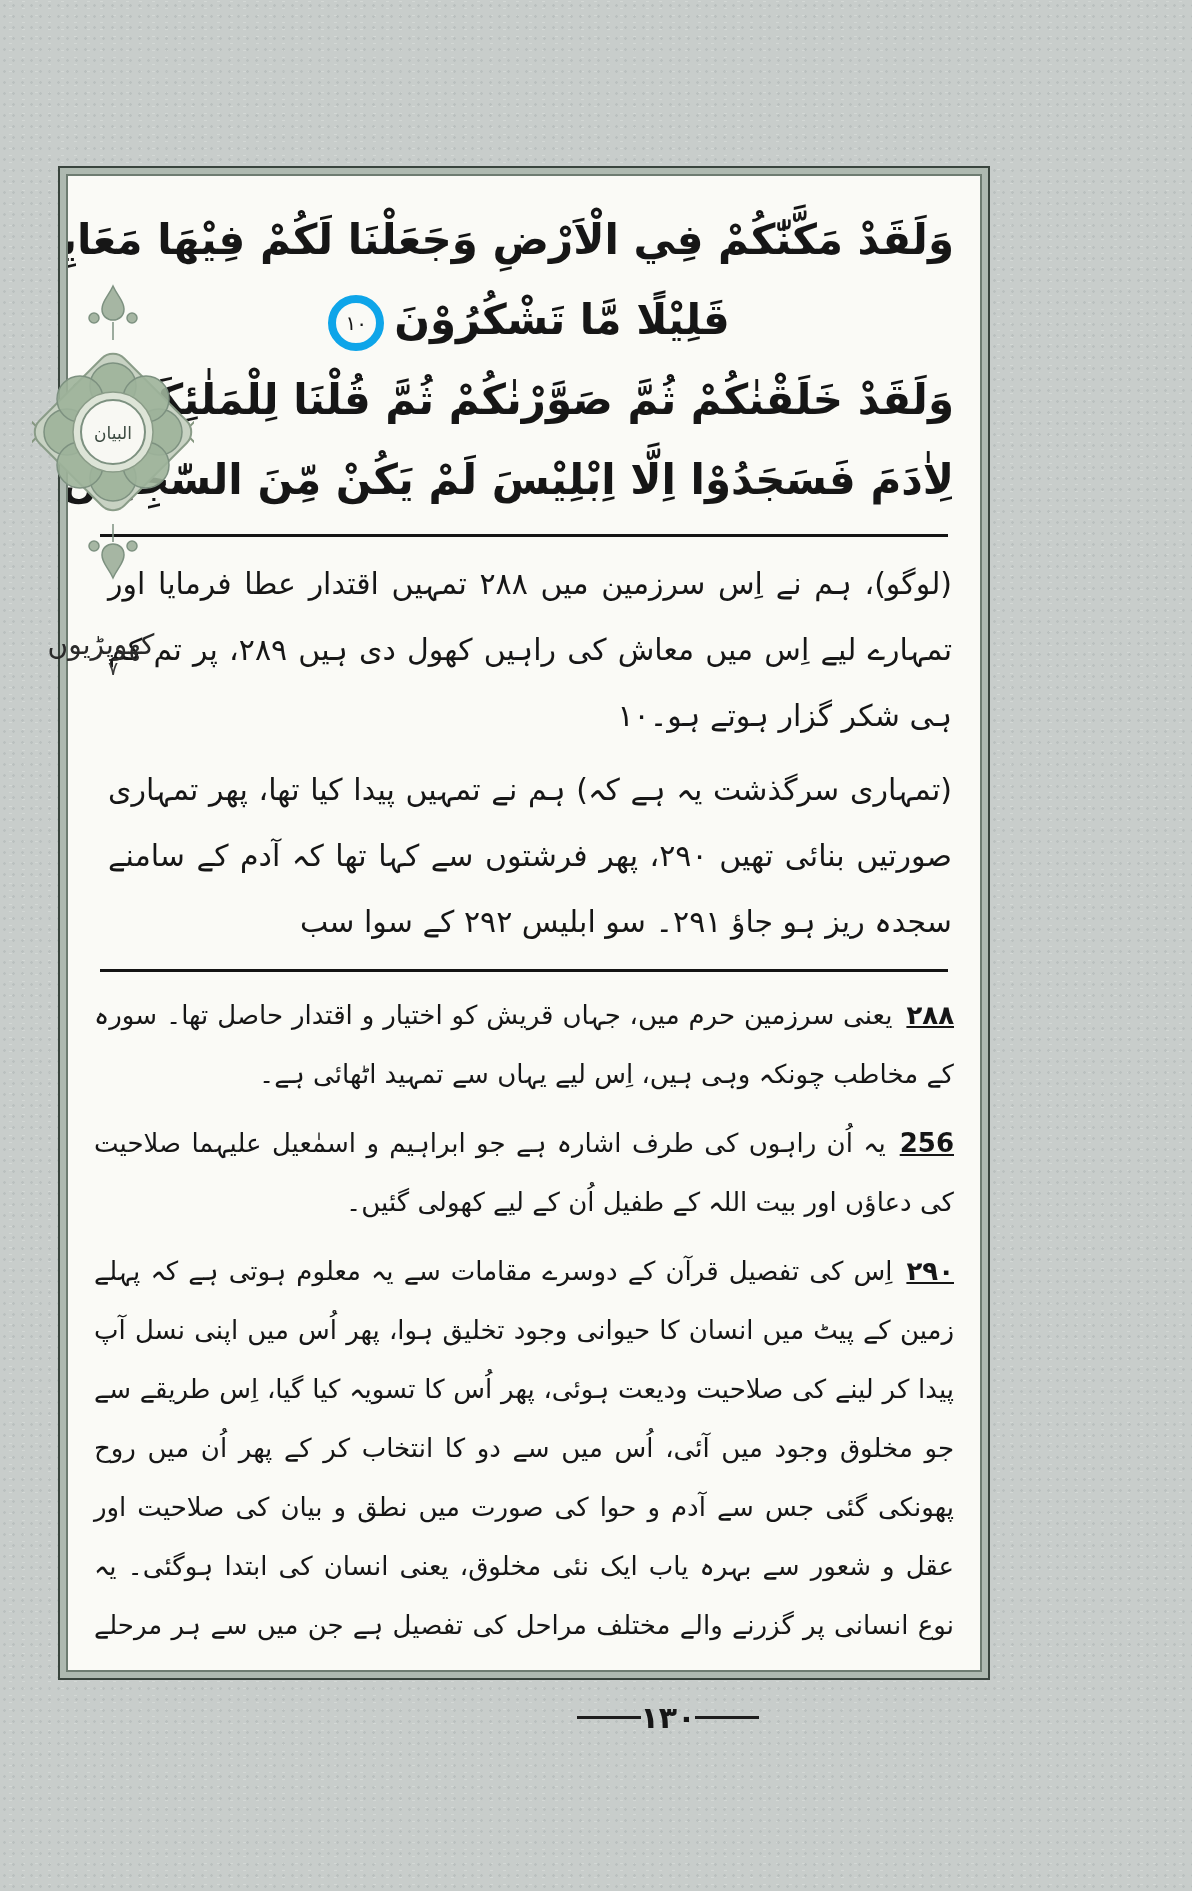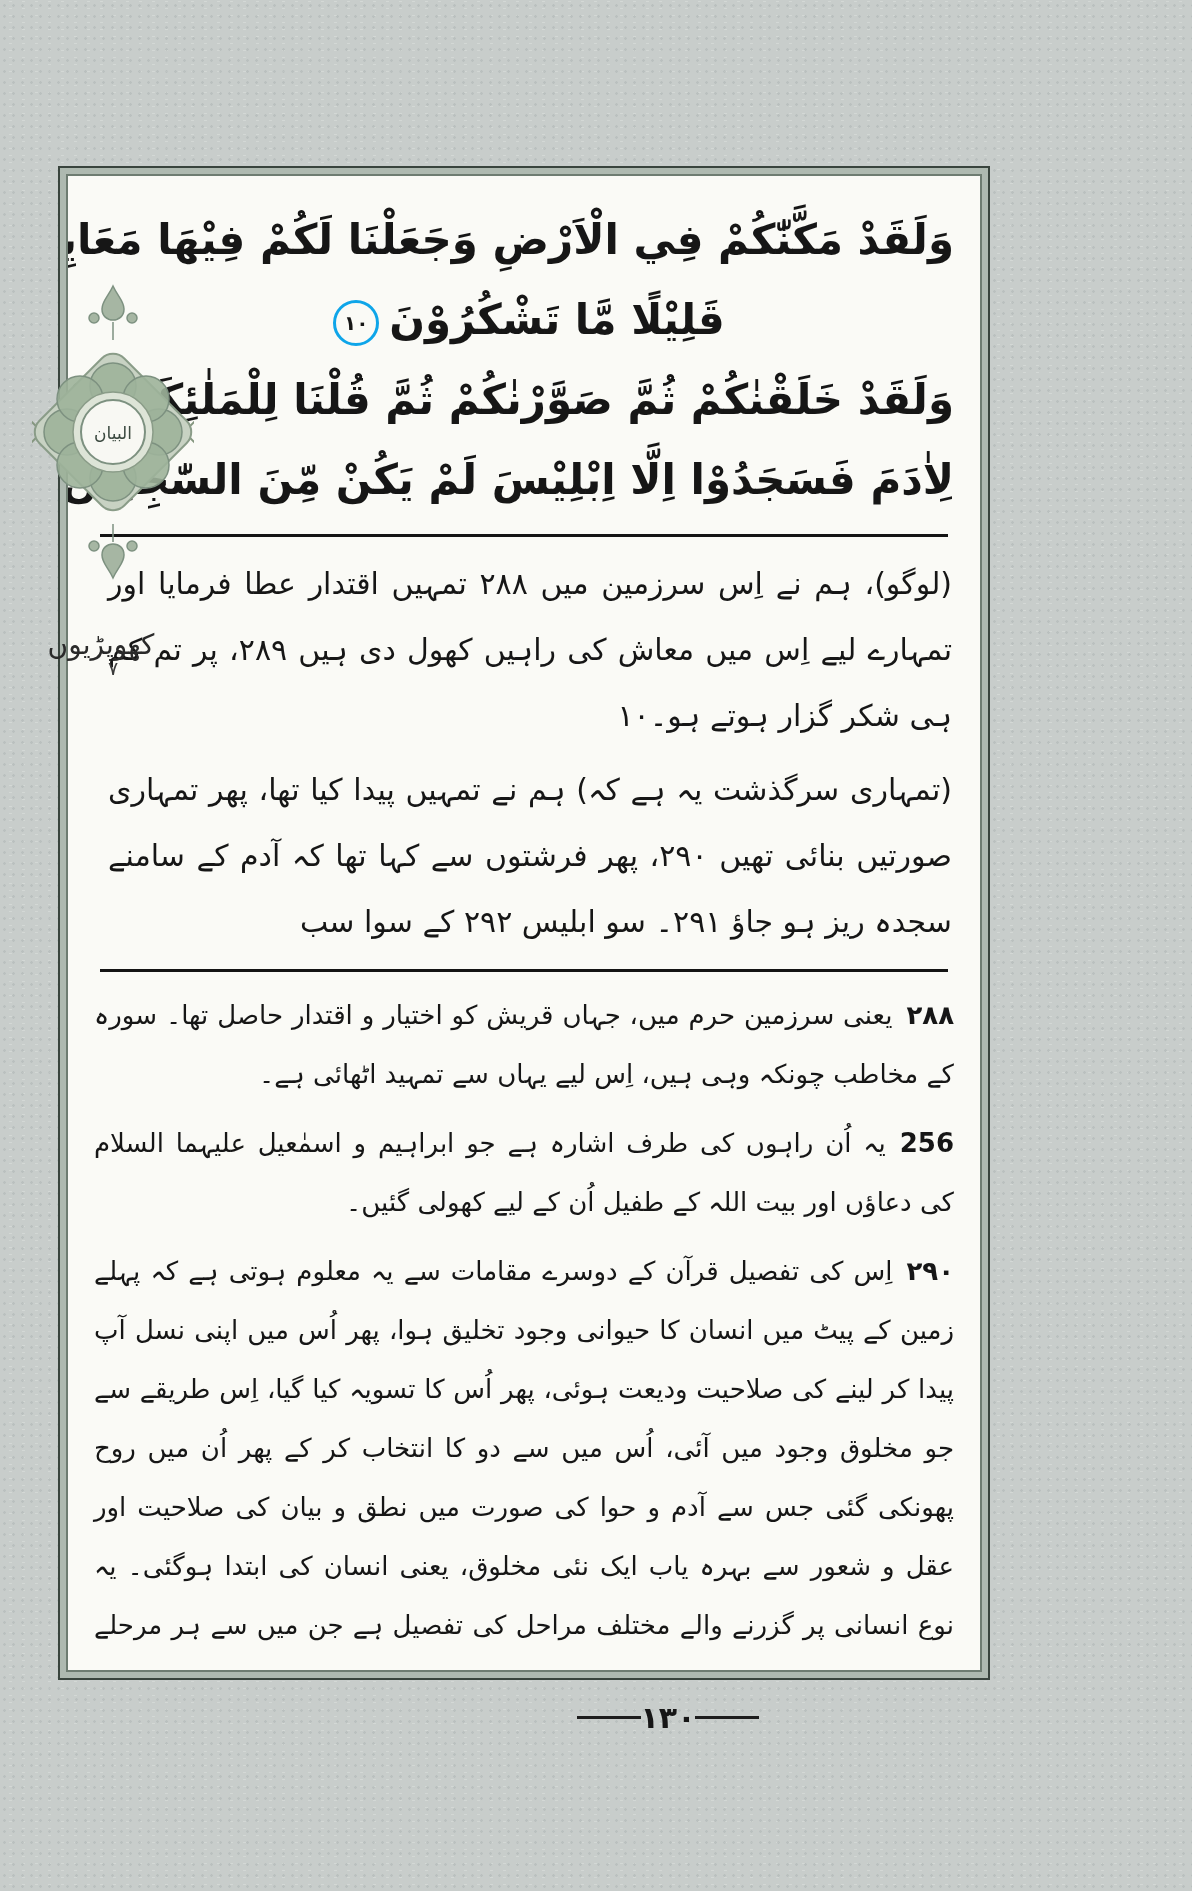--- a/index.html
+++ b/index.html
@@ -20,30 +20,30 @@
   }
   .frame-inner{
     box-sizing:border-box;width:100%;height:100%;
     border:2px solid #6e7c71;background:#fafaf6;
     padding:14px 26px;overflow:hidden;
   }
   .quran{direction:rtl;text-align:center;font-weight:bold;font-size:42px;line-height:80px;margin-top:10px;}
   .qline{white-space:nowrap;}
   .verse-badge{
     display:inline-flex;justify-content:center;align-items:center;
-    width:40px;height:40px;border:3px solid #0ea5e9;border-radius:50%;
-    font-size:20px;font-weight:bold;vertical-align:middle;margin:0 10px;line-height:1;
+    width:40px;height:40px;border:8px solid #0ea5e9;border-radius:50%;
+    font-size:20px;font-weight:normal;vertical-align:middle;margin:0 10px;line-height:1;
   }
   .verse-badge:empty{display:none;}
   .divider{height:3px;background:#141414;margin:14px 6px;}
   .translation{direction:rtl;font-size:30px;line-height:66px;text-align:justify;margin:4px 2px;}
   .translation p{margin:0 0 8px 12px;}
   .footnotes{direction:rtl;font-size:26px;line-height:59px;text-align:justify;margin-top:10px;}
   .footnote{margin-bottom:10px;}
-  .fn-num{font-weight:bold;margin-left:14px;}
+  .fn-num{font-weight:bold;margin-left:14px;text-decoration:underline;}
   .medallion{position:absolute;left:0;top:282px;right:998px;width:186px;height:306px;text-align:right;}
   .medallion svg{width:162px;height:300px;}
   .surah{position:absolute;right:1000px;width:182px;top:628px;text-align:center;direction:rtl;}
   .surah-name{font-size:28px;color:#2a2a2a;}
   .surah-num{font-size:19px;color:#3a3a3a;margin-top:-4px;transform:translateX(12px);}
   .pagenum-row{
     position:absolute;top:1700px;right:58px;width:932px;
     display:flex;justify-content:center;align-items:center;direction:rtl;
   }
   .pagenum-dash{width:64px;height:3px;background:#1d1d1d;}
@@ -77,21 +77,21 @@
       <p>(تمہاری سرگذشت یہ ہے کہ) ہم نے تمہیں پیدا کیا تھا، پھر تمہاری صورتیں بنائی تھیں ۲۹۰، پھر فرشتوں سے کہا تھا کہ آدم کے سامنے سجدہ ریز ہو جاؤ ۲۹۱۔ سو ابلیس ۲۹۲ کے سوا سب</p>
     </div>
 
     <div class="divider"></div>
 
     <div class="footnotes">
       <div class="footnote">
         <span class="fn-num">۲۸۸</span><span class="fn-text">یعنی سرزمین حرم میں، جہاں قریش کو اختیار و اقتدار حاصل تھا۔ سورہ کے مخاطب چونکہ وہی ہیں، اِس لیے یہاں سے تمہید اٹھائی ہے۔</span>
       </div>
       <div class="footnote">
-        <span class="fn-num">256</span><span class="fn-text">یہ اُن راہوں کی طرف اشارہ ہے جو ابراہیم و اسمٰعیل علیہما السلام کی دعاؤں اور بیت اللہ کے طفیل اُن کے لیے کھولی گئیں۔</span>
+        <span class="fn-num">256</span><span class="fn-text">یہ اُن راہوں کی طرف اشارہ ہے جو ابراہیم و اسمٰعیل علیہما صلاحیت کی دعاؤں اور بیت اللہ کے طفیل اُن کے لیے کھولی گئیں۔</span>
       </div>
       <div class="footnote">
         <span class="fn-num">۲۹۰</span><span class="fn-text">اِس کی تفصیل قرآن کے دوسرے مقامات سے یہ معلوم ہوتی ہے کہ پہلے زمین کے پیٹ میں انسان کا حیوانی وجود تخلیق ہوا، پھر اُس میں اپنی نسل آپ پیدا کر لینے کی صلاحیت ودیعت ہوئی، پھر اُس کا تسویہ کیا گیا، اِس طریقے سے جو مخلوق وجود میں آئی، اُس میں سے دو کا انتخاب کر کے پھر اُن میں روح پھونکی گئی جس سے آدم و حوا کی صورت میں نطق و بیان کی صلاحیت اور عقل و شعور سے بہرہ یاب ایک نئی مخلوق، یعنی انسان کی ابتدا ہوگئی۔ یہ نوع انسانی پر گزرنے والے مختلف مراحل کی تفصیل ہے جن میں سے ہر مرحلے کی مدت ہزاروں سال ہوسکتی ہے۔ ہڈیوں، کھوپڑیوں اور ڈھانچوں کے اوراق میں سائنس دان جو کچھ پڑھ رہے ہیں، وہ یہی سرگذشت ہے، اِس کا ارتقا کے اُس تصور سے کوئی تعلق نہیں ہے جو ڈارون نے پیش کیا تھا۔</span>
       </div>
     </div>
 
   </div>
 </div>
 
 <div class="medallion">

